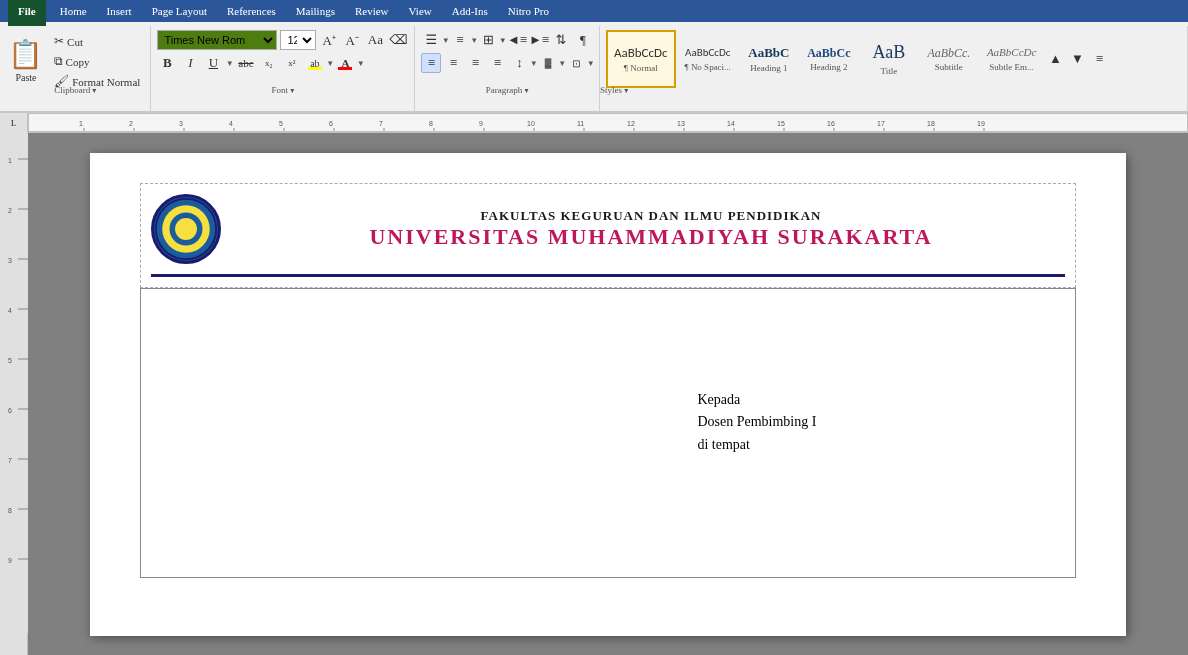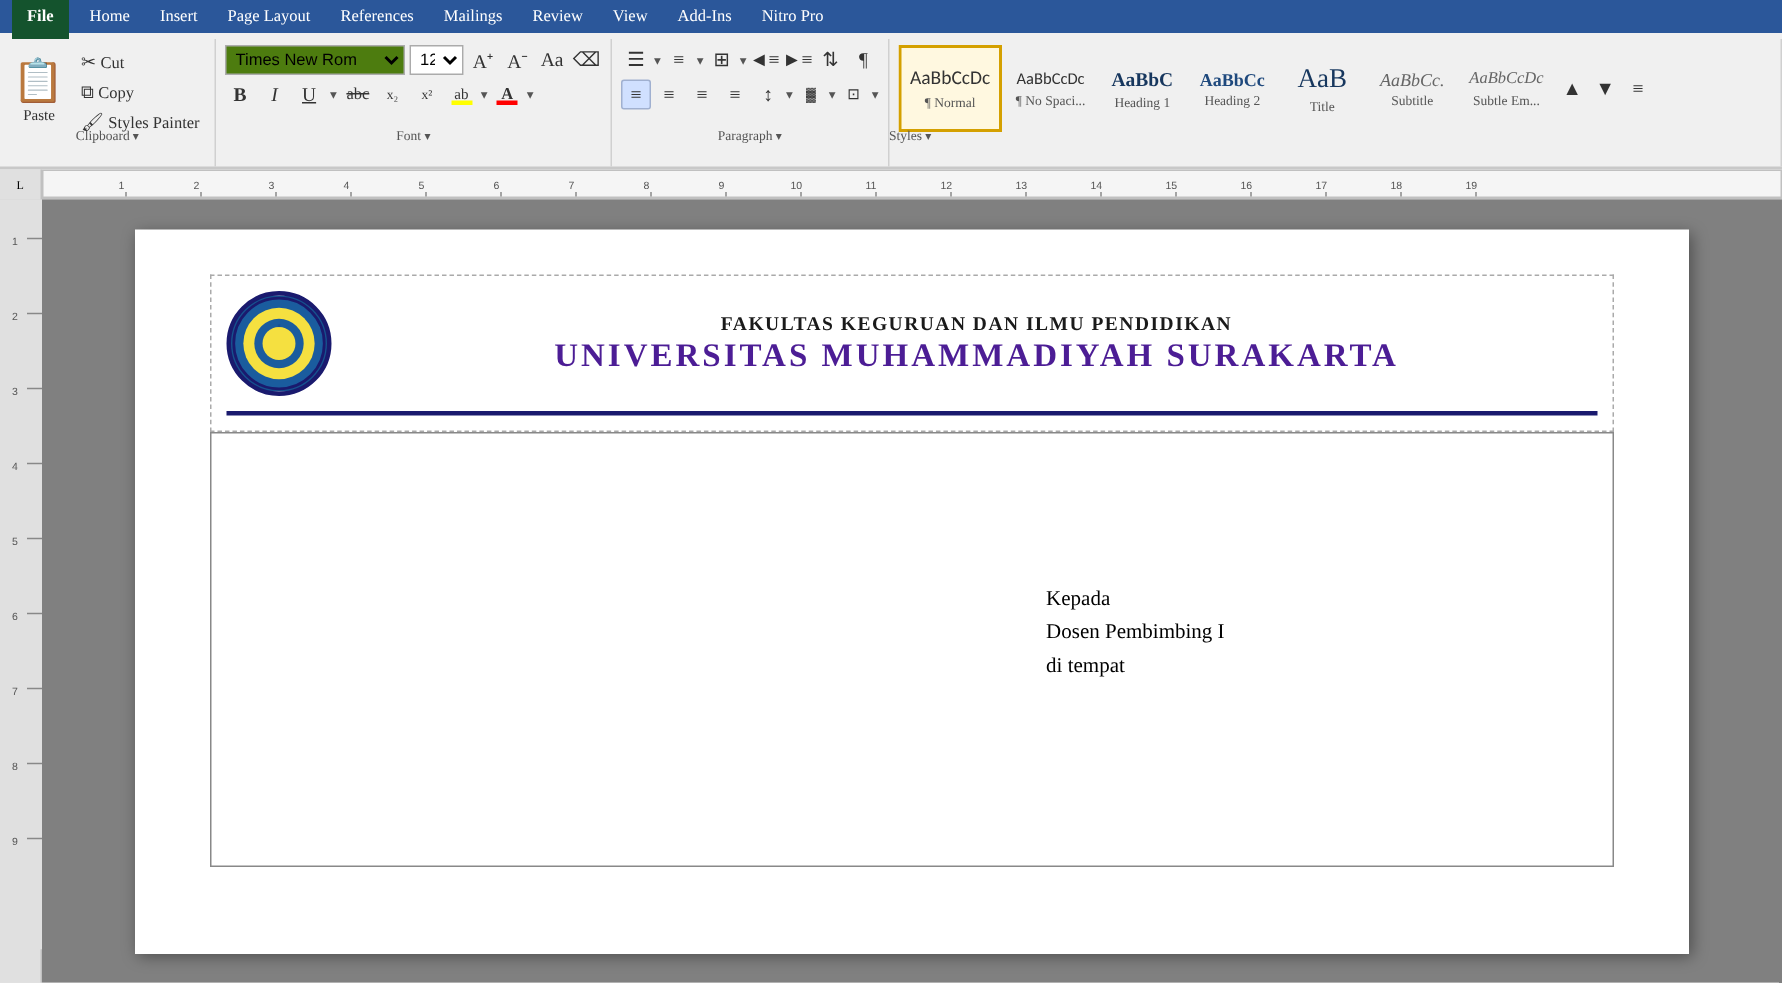--- a/index.html
+++ b/index.html
@@ -335,21 +335,21 @@
     .letterhead-subtitle {
       font-size: 13px;
       font-weight: bold;
       color: #1a1a1a;
       letter-spacing: 1px;
       font-family: 'Times New Roman', Times, serif;
     }
     .letterhead-title {
       font-size: 22px;
       font-weight: bold;
-      color: #4c1d95;
+      color: #be185d;
       letter-spacing: 2px;
       font-family: 'Times New Roman', Times, serif;
     }
 
     
     .letter-content {
       border: 1px solid #888;
       padding: 20px;
       min-height: 290px;
       margin-top: 0;
@@ -427,21 +427,21 @@
         <div class="small-ribbon-btn">
           <span class="small-btn-icon">✂</span>
           <span>Cut</span>
         </div>
         <div class="small-ribbon-btn">
           <span class="small-btn-icon">⧉</span>
           <span>Copy</span>
         </div>
         <div class="small-ribbon-btn">
           <span class="small-btn-icon">🖌</span>
-          <span>Styles Painter</span>
+          <span>Format Normal</span>
         </div>
       </div>
       <div class="clipboard-label">
         <span>Clipboard</span>
         <span class="dialog-launcher">▾</span>
       </div>
     </div>
 
     <div class="font-group" style="padding-bottom: 22px; min-width: 210px;">
       <div class="font-row1">

